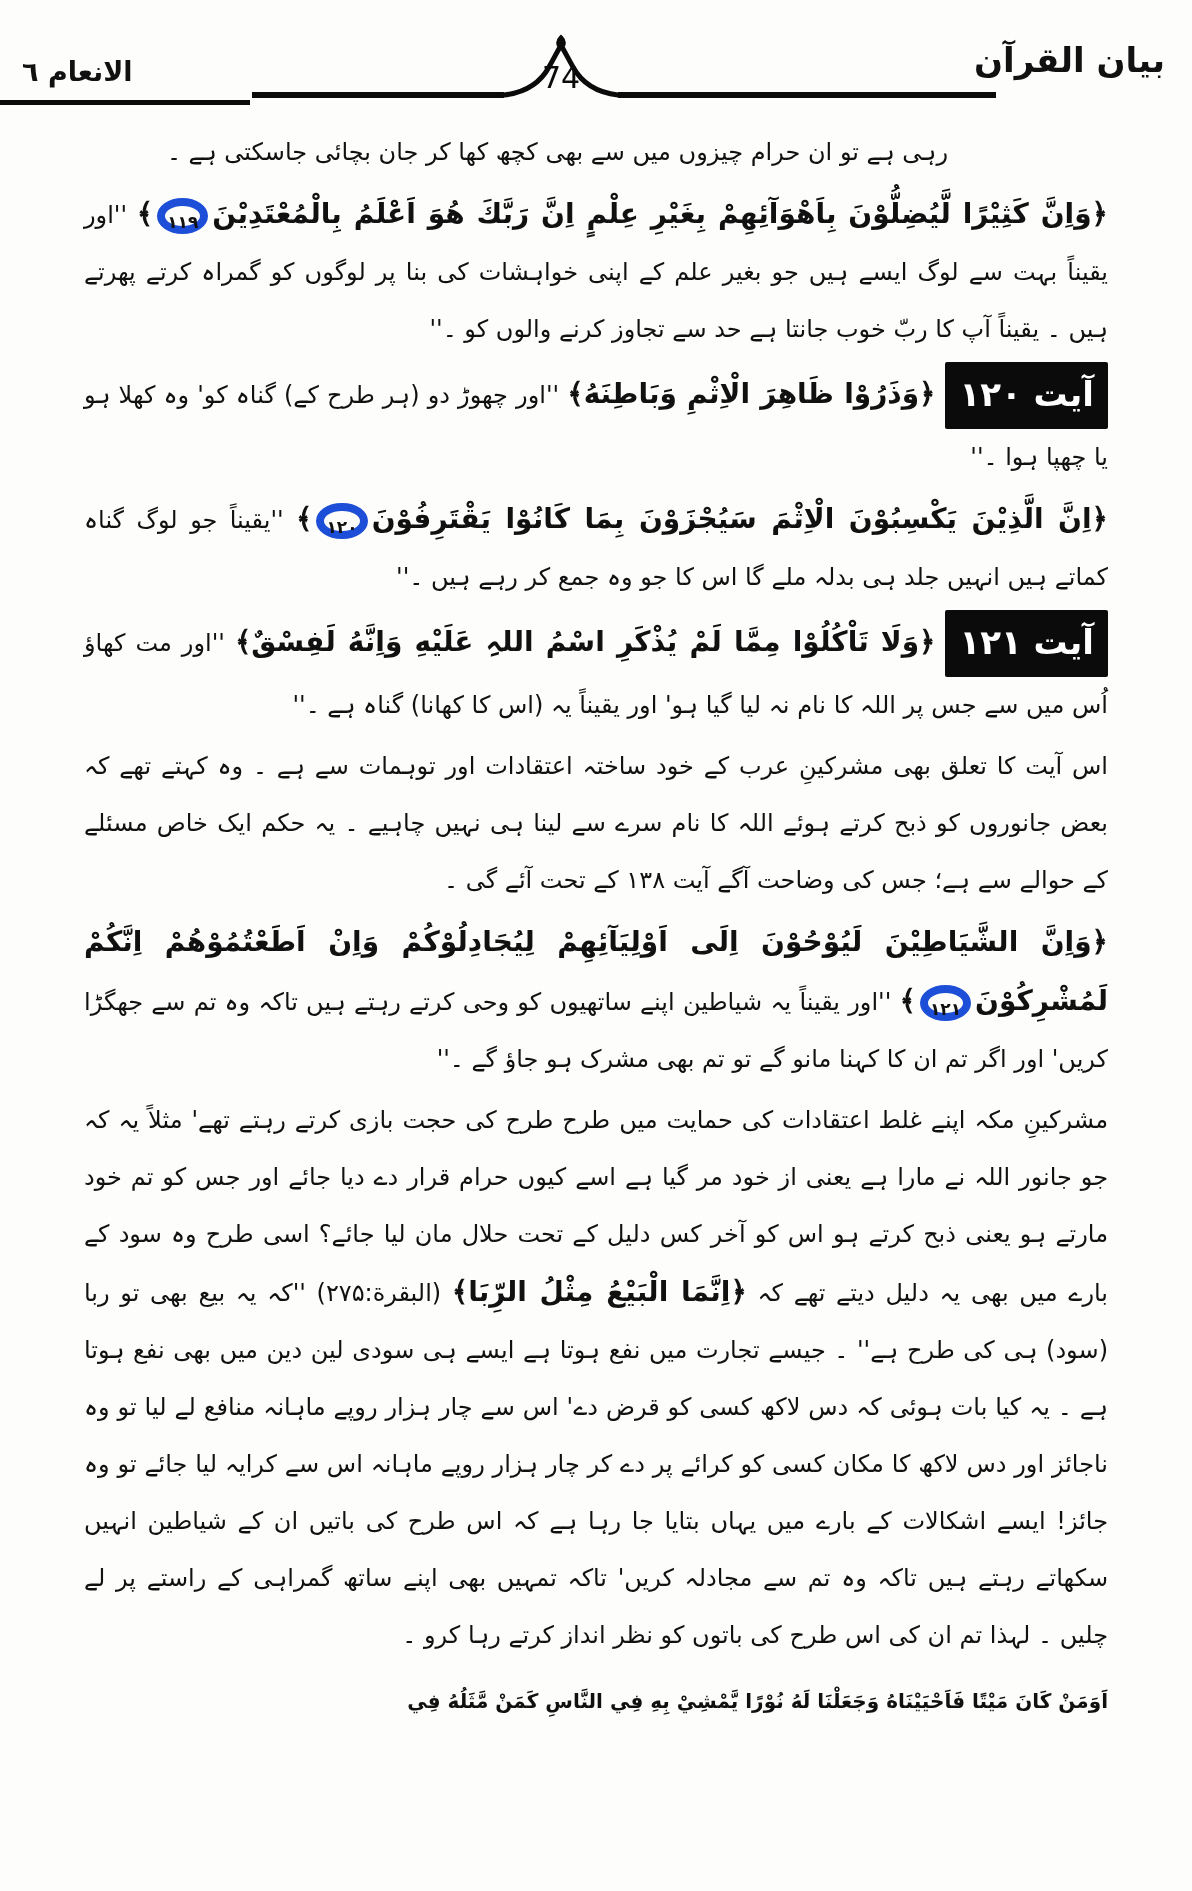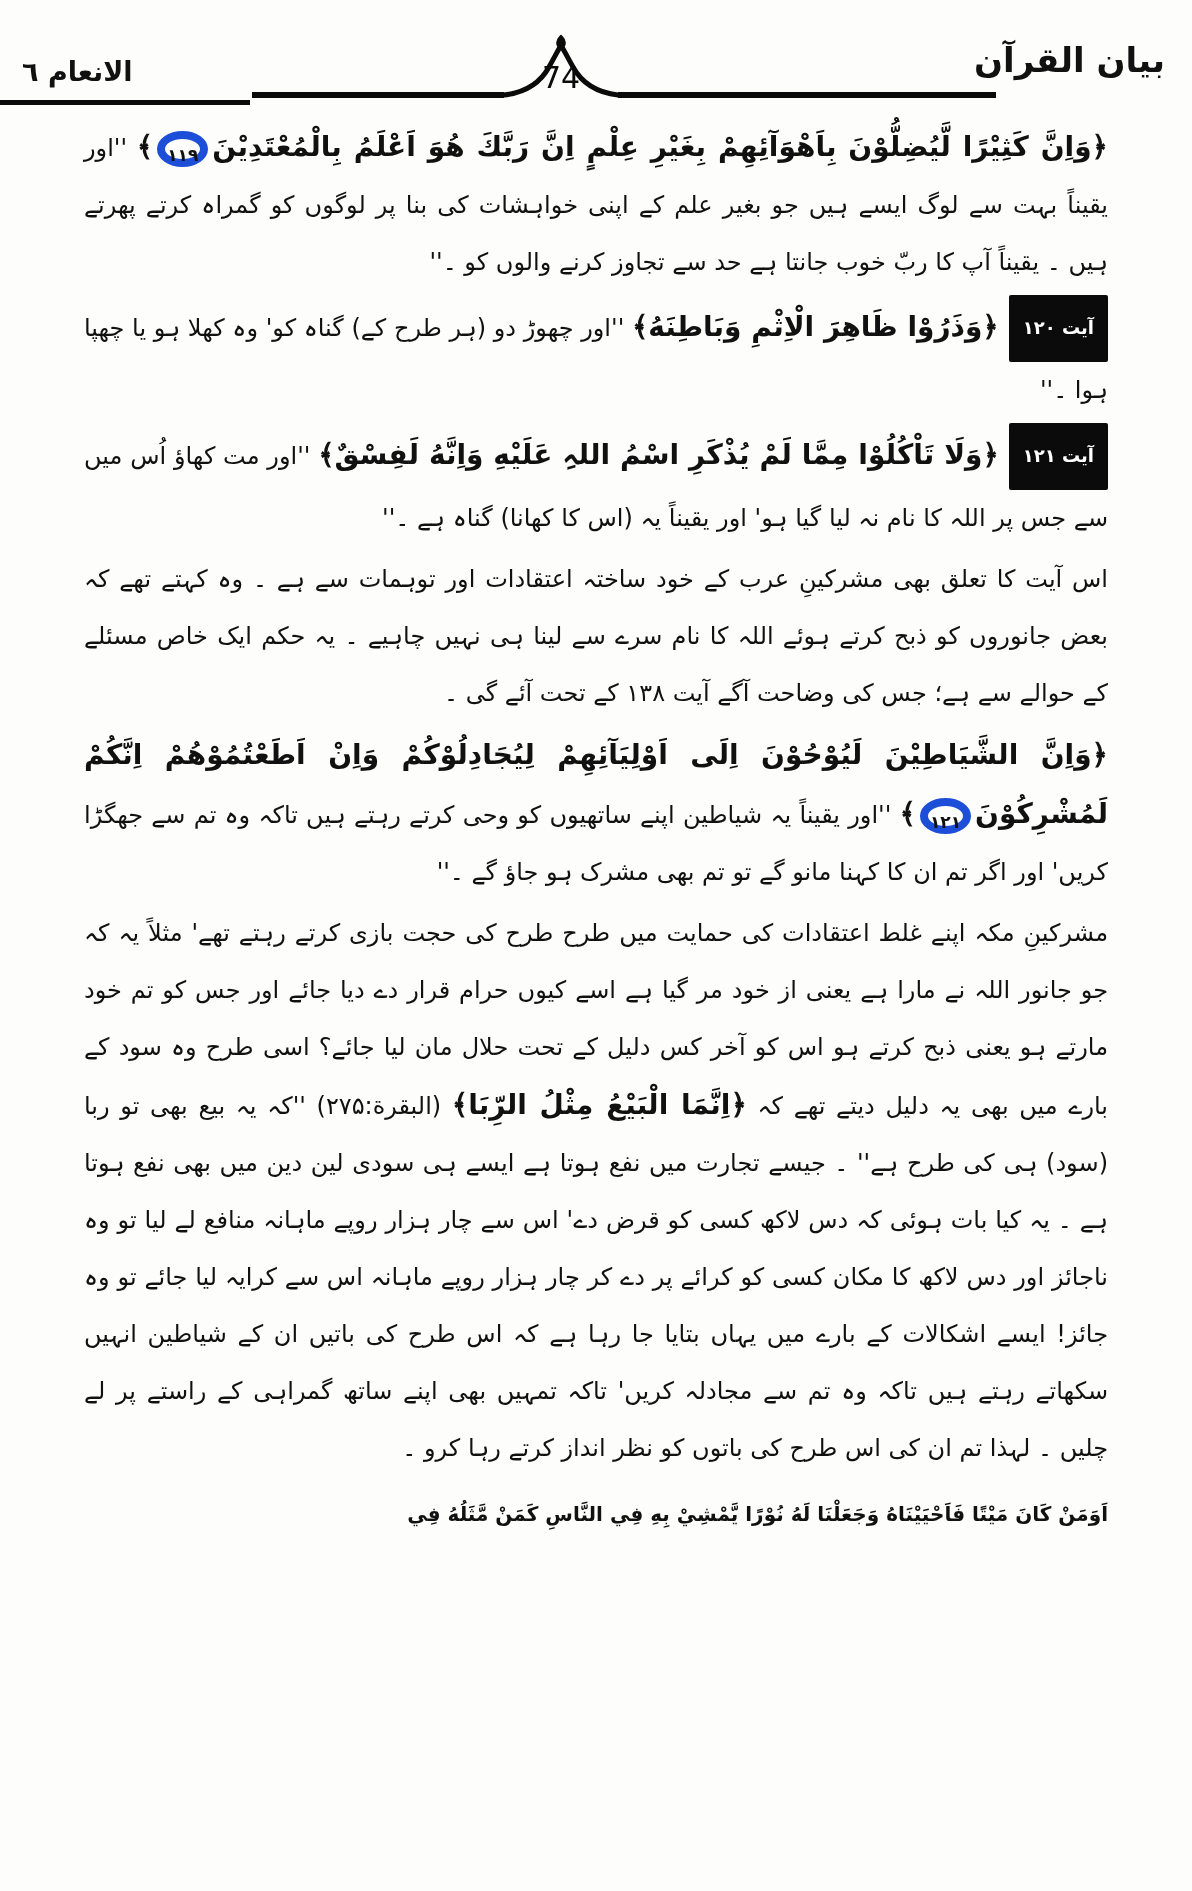--- a/index.html
+++ b/index.html
@@ -36,21 +36,21 @@
     border:8px solid #1d4ed8;border-radius:50%;
     font-size:17px;font-weight:bold;
     line-height:32px;text-align:center;
     vertical-align:middle;
     margin:0 4px;
     padding:0 2px;
   }
   .badge{
     display:inline-block;
     background:#0b0b0b;color:#fff;
-    font-weight:bold;font-size:18px;
+    font-weight:bold;font-size:34px;
     padding:4px 14px 6px 14px;
     margin-left:10px;
     vertical-align:middle;
     border-radius:2px;
   }
   .sec-head{
     direction:rtl;text-align:center;
     font-size:48px;font-weight:bold;
     margin:30px 84px 16px 84px;
     letter-spacing:2px;
@@ -83,27 +83,31 @@
                C 566 54, 568 58, 573 67
                C 579 78, 592 92, 618 95" fill="none" stroke="#0b0b0b" stroke-width="5" stroke-linecap="round"></path>
       <text x="561" y="88" text-anchor="middle" font-family="DejaVu Sans, sans-serif" font-size="30" fill="#0b0b0b">74</text>
     </svg>
     <div class="hdr-title">بيان القرآن</div>
     <div class="hdr-surah">الانعام ٦</div>
   </div>
 
   <main>
 
+    <p class="blk cont">رہی ہے تو ان حرام چیزوں میں سے بھی کچھ کھا کر جان بچائی جاسکتی ہے ۔</p>
 
     <p class="blk"><span class="arabic">﴿وَاِنَّ كَثِيْرًا لَّيُضِلُّوْنَ بِاَهْوَآئِهِمْ بِغَيْرِ عِلْمٍ اِنَّ رَبَّكَ هُوَ اَعْلَمُ بِالْمُعْتَدِيْنَ</span><span class="vnum">۱۱۹</span><span class="arabic">﴾</span>
       <span>''اور یقیناً بہت سے لوگ ایسے ہیں جو بغیر علم کے اپنی خواہشات کی بنا پر لوگوں کو گمراہ کرتے پھرتے ہیں ۔ یقیناً آپ کا ربّ خوب جانتا ہے حد سے تجاوز کرنے والوں کو ۔''</span>
     </p>
 
     <p class="blk"><span class="badge">آیت ۱۲۰</span><span class="arabic">﴿وَذَرُوْا ظَاهِرَ الْاِثْمِ وَبَاطِنَهُ﴾</span>
       <span>''اور چھوڑ دو (ہر طرح کے) گناہ کو' وہ کھلا ہو یا چھپا ہوا ۔''</span>
+    </p>
+    <p class="blk"><span class="arabic">﴿اِنَّ الَّذِيْنَ يَكْسِبُوْنَ الْاِثْمَ سَيُجْزَوْنَ بِمَا كَانُوْا يَقْتَرِفُوْنَ</span><span class="vnum">۱۲۰</span><span class="arabic">﴾</span>
+      <span>''یقیناً جو لوگ گناہ کماتے ہیں انہیں جلد ہی بدلہ ملے گا اس کا جو وہ جمع کر رہے ہیں ۔''</span>
     </p>
 
     <p class="blk"><span class="badge">آیت ۱۲۱</span><span class="arabic">﴿وَلَا تَاْكُلُوْا مِمَّا لَمْ يُذْكَرِ اسْمُ اللہِ عَلَيْهِ وَاِنَّهُ لَفِسْقٌ﴾</span>
       <span>''اور مت کھاؤ اُس میں سے جس پر اللہ کا نام نہ لیا گیا ہو' اور یقیناً یہ (اس کا کھانا) گناہ ہے ۔''</span>
     </p>
 
     <p class="blk">اس آیت کا تعلق بھی مشرکینِ عرب کے خود ساختہ اعتقادات اور توہمات سے ہے ۔ وہ کہتے تھے کہ بعض جانوروں کو ذبح کرتے ہوئے اللہ کا نام سرے سے لینا ہی نہیں چاہیے ۔ یہ حکم ایک خاص مسئلے کے حوالے سے ہے؛ جس کی وضاحت آگے آیت ۱۳۸ کے تحت آئے گی ۔</p>
 
     <p class="blk"><span class="arabic">﴿وَاِنَّ الشَّيَاطِيْنَ لَيُوْحُوْنَ اِلَى اَوْلِيَآئِهِمْ لِيُجَادِلُوْكُمْ وَاِنْ اَطَعْتُمُوْهُمْ اِنَّكُمْ لَمُشْرِكُوْنَ</span><span class="vnum">۱۲۱</span><span class="arabic">﴾</span>
       <span>''اور یقیناً یہ شیاطین اپنے ساتھیوں کو وحی کرتے رہتے ہیں تاکہ وہ تم سے جھگڑا کریں' اور اگر تم ان کا کہنا مانو گے تو تم بھی مشرک ہو جاؤ گے ۔''</span>

